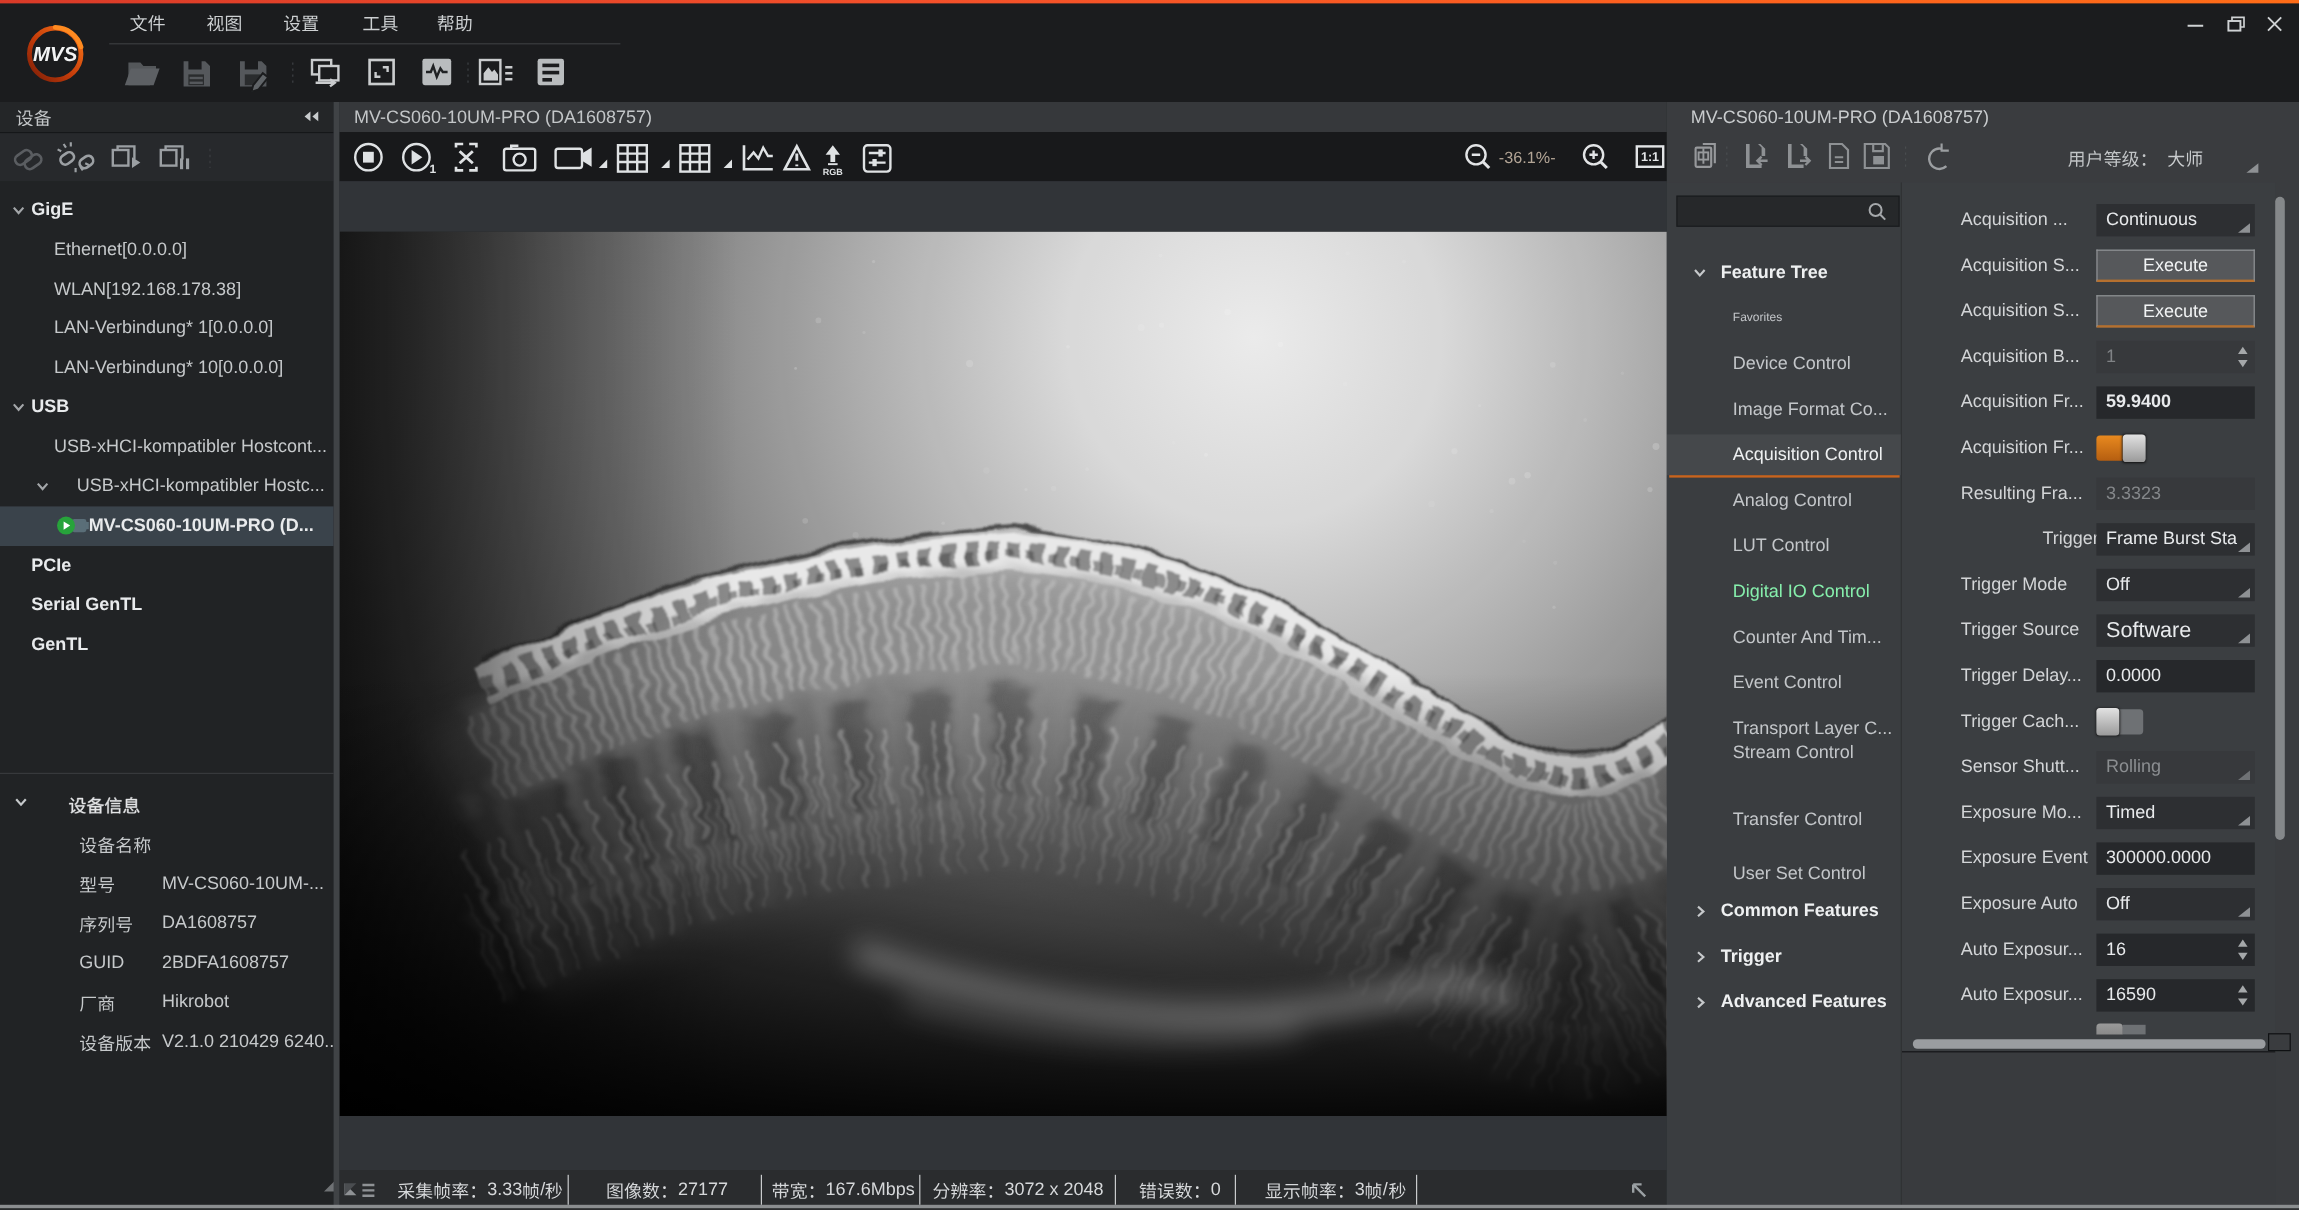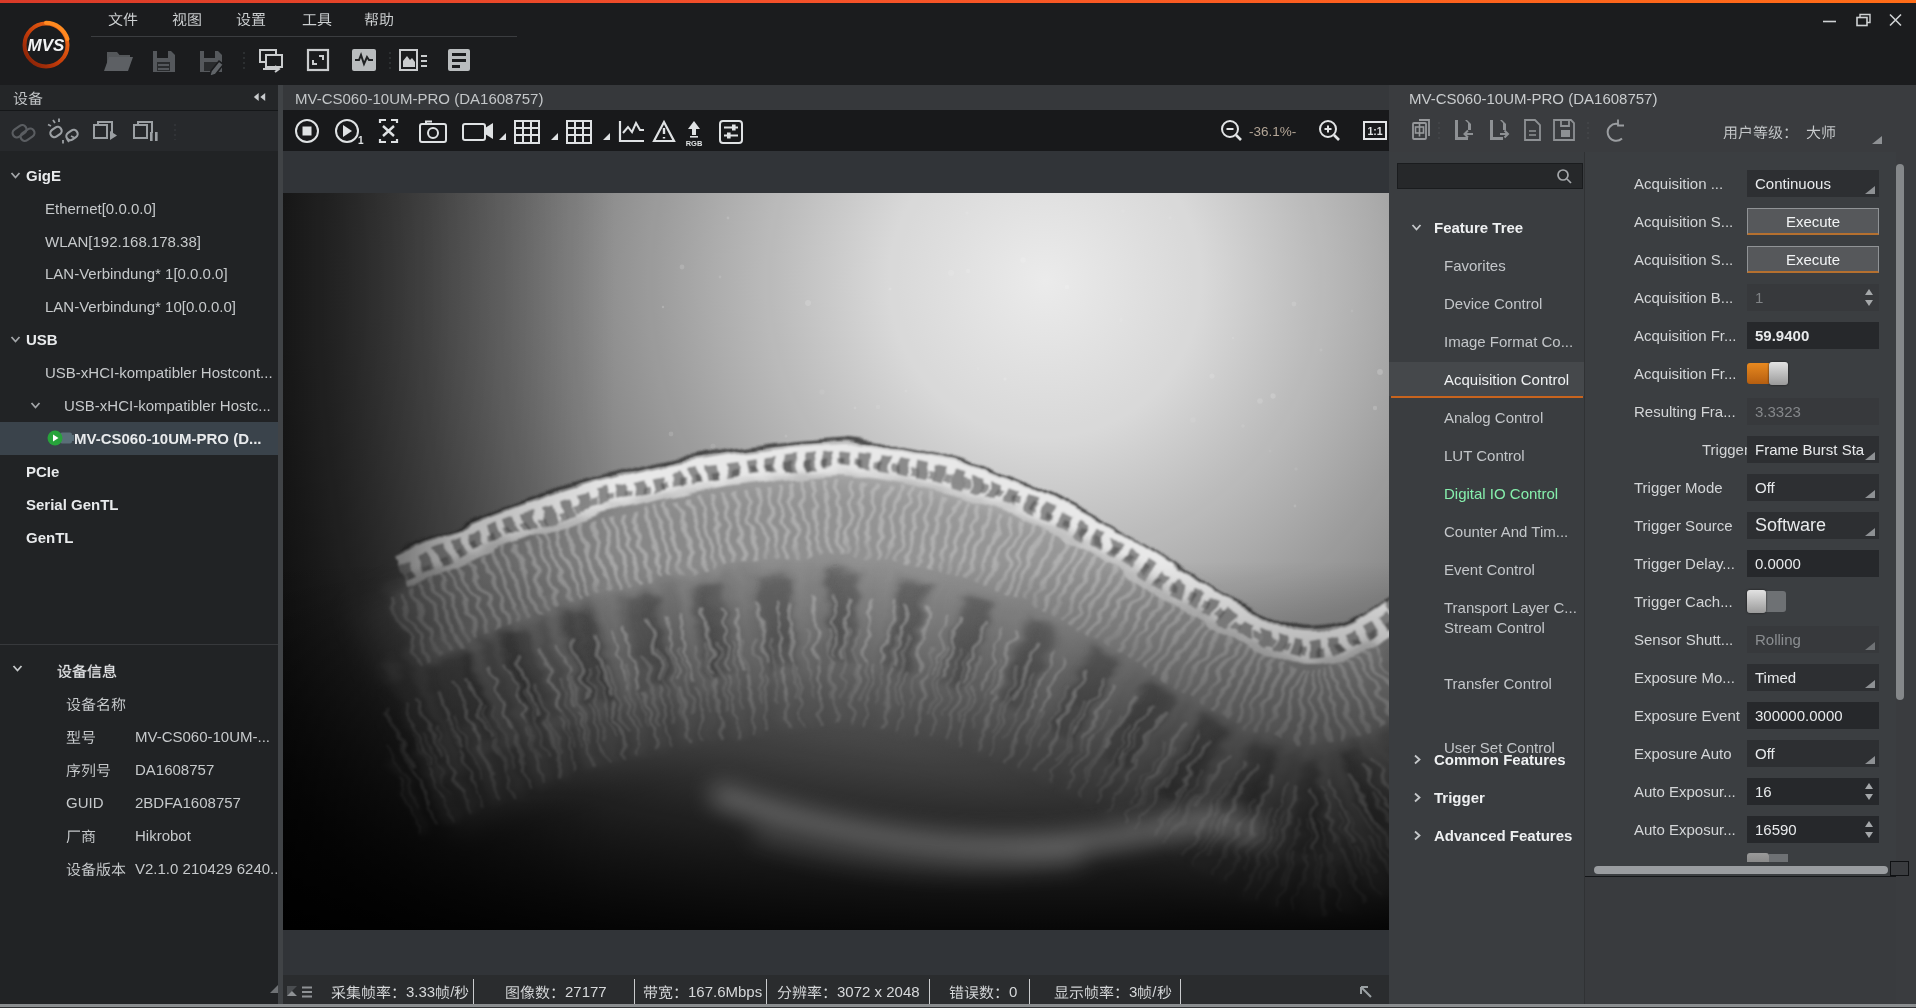--- a/index.html
+++ b/index.html
@@ -471,33 +471,33 @@
 <svg class="abs" style="left:1556px;top:168px" width="17" height="17" viewBox="0 0 17 17">
 <circle cx="7" cy="7" r="5" stroke="#a5a8ab" stroke-width="1.7" fill="none"></circle>
     <path d="M11,11 l4,4" stroke="#a5a8ab" stroke-width="1.7"></path>
   </svg>
 <div class="abs" style="left:1389px;top:362px;width:195px;height:34px;background:#45484b"></div>
 <div class="abs" style="left:1391px;top:396px;width:192px;height:2px;background:#c8641e"></div>
 <svg class="abs" style="left:1411px;top:223px" width="11" height="9" viewBox="0 0 11 9">
     <path d="M1.5,2 L5.5,6.5 L9.5,2" stroke="#c6c9cb" stroke-width="1.8" fill="none"></path>
   </svg>
 <div style="position:absolute;left:1434px;top:227px;transform:translateY(-50%);font-size:15px;color:#eef0f1;font-weight:700;white-space:pre">Feature Tree</div>
-<div style="position:absolute;left:1444px;top:265px;transform:translateY(-50%);font-size:15px;color:#c3c6c9;font-weight:400;white-space:pre">Favorites</div>
+<div style="position:absolute;left:1444px;top:265px;transform:translateY(-50%);font-size:10px;color:#c3c6c9;font-weight:400;white-space:pre">Favorites</div>
 <div style="position:absolute;left:1444px;top:303px;transform:translateY(-50%);font-size:15px;color:#c3c6c9;font-weight:400;white-space:pre">Device Control</div>
 <div style="position:absolute;left:1444px;top:341px;transform:translateY(-50%);font-size:15px;color:#c3c6c9;font-weight:400;white-space:pre">Image Format Co...</div>
 <div style="position:absolute;left:1444px;top:379px;transform:translateY(-50%);font-size:15px;color:#eef0f1;font-weight:400;white-space:pre">Acquisition Control</div>
 <div style="position:absolute;left:1444px;top:417px;transform:translateY(-50%);font-size:15px;color:#c3c6c9;font-weight:400;white-space:pre">Analog Control</div>
 <div style="position:absolute;left:1444px;top:455px;transform:translateY(-50%);font-size:15px;color:#c3c6c9;font-weight:400;white-space:pre">LUT Control</div>
 <div style="position:absolute;left:1444px;top:493px;transform:translateY(-50%);font-size:15px;color:#86efac;font-weight:400;white-space:pre">Digital IO Control</div>
 <div style="position:absolute;left:1444px;top:531px;transform:translateY(-50%);font-size:15px;color:#c3c6c9;font-weight:400;white-space:pre">Counter And Tim...</div>
 <div style="position:absolute;left:1444px;top:569px;transform:translateY(-50%);font-size:15px;color:#c3c6c9;font-weight:400;white-space:pre">Event Control</div>
 <div style="position:absolute;left:1444px;top:607px;transform:translateY(-50%);font-size:15px;color:#c3c6c9;font-weight:400;white-space:pre">Transport Layer C...</div>
 <div style="position:absolute;left:1444px;top:627px;transform:translateY(-50%);font-size:15px;color:#c3c6c9;font-weight:400;white-space:pre">Stream Control</div>
 <div style="position:absolute;left:1444px;top:683px;transform:translateY(-50%);font-size:15px;color:#c3c6c9;font-weight:400;white-space:pre">Transfer Control</div>
-<div style="position:absolute;left:1444px;top:747px;transform:translateY(-50%);font-size:15px;color:#c3c6c9;font-weight:400;white-space:pre">User Set Control</div>
+<div style="position:absolute;left:1444px;top:728px;transform:translateY(-50%);font-size:15px;color:#c3c6c9;font-weight:400;white-space:pre">User Set Control</div>
 <svg class="abs" style="left:1413px;top:754px" width="9" height="11" viewBox="0 0 9 11">
     <path d="M2,1.5 L6.5,5.5 L2,9.5" stroke="#c6c9cb" stroke-width="1.8" fill="none"></path>
   </svg>
 <div style="position:absolute;left:1434px;top:759px;transform:translateY(-50%);font-size:15px;color:#eef0f1;font-weight:700;white-space:pre">Common Features</div>
 <svg class="abs" style="left:1413px;top:792px" width="9" height="11" viewBox="0 0 9 11">
     <path d="M2,1.5 L6.5,5.5 L2,9.5" stroke="#c6c9cb" stroke-width="1.8" fill="none"></path>
   </svg>
 <div style="position:absolute;left:1434px;top:797px;transform:translateY(-50%);font-size:15px;color:#eef0f1;font-weight:700;white-space:pre">Trigger</div>
 <svg class="abs" style="left:1413px;top:830px" width="9" height="11" viewBox="0 0 9 11">
     <path d="M2,1.5 L6.5,5.5 L2,9.5" stroke="#c6c9cb" stroke-width="1.8" fill="none"></path>

